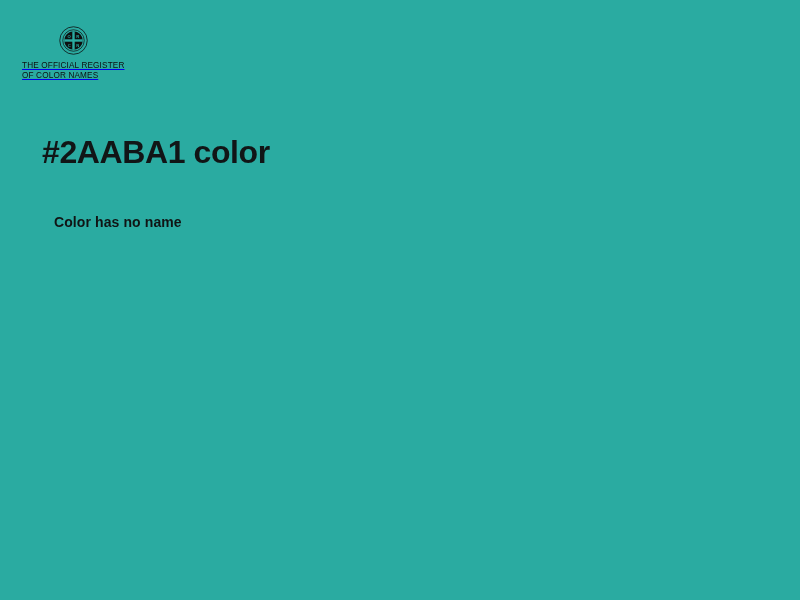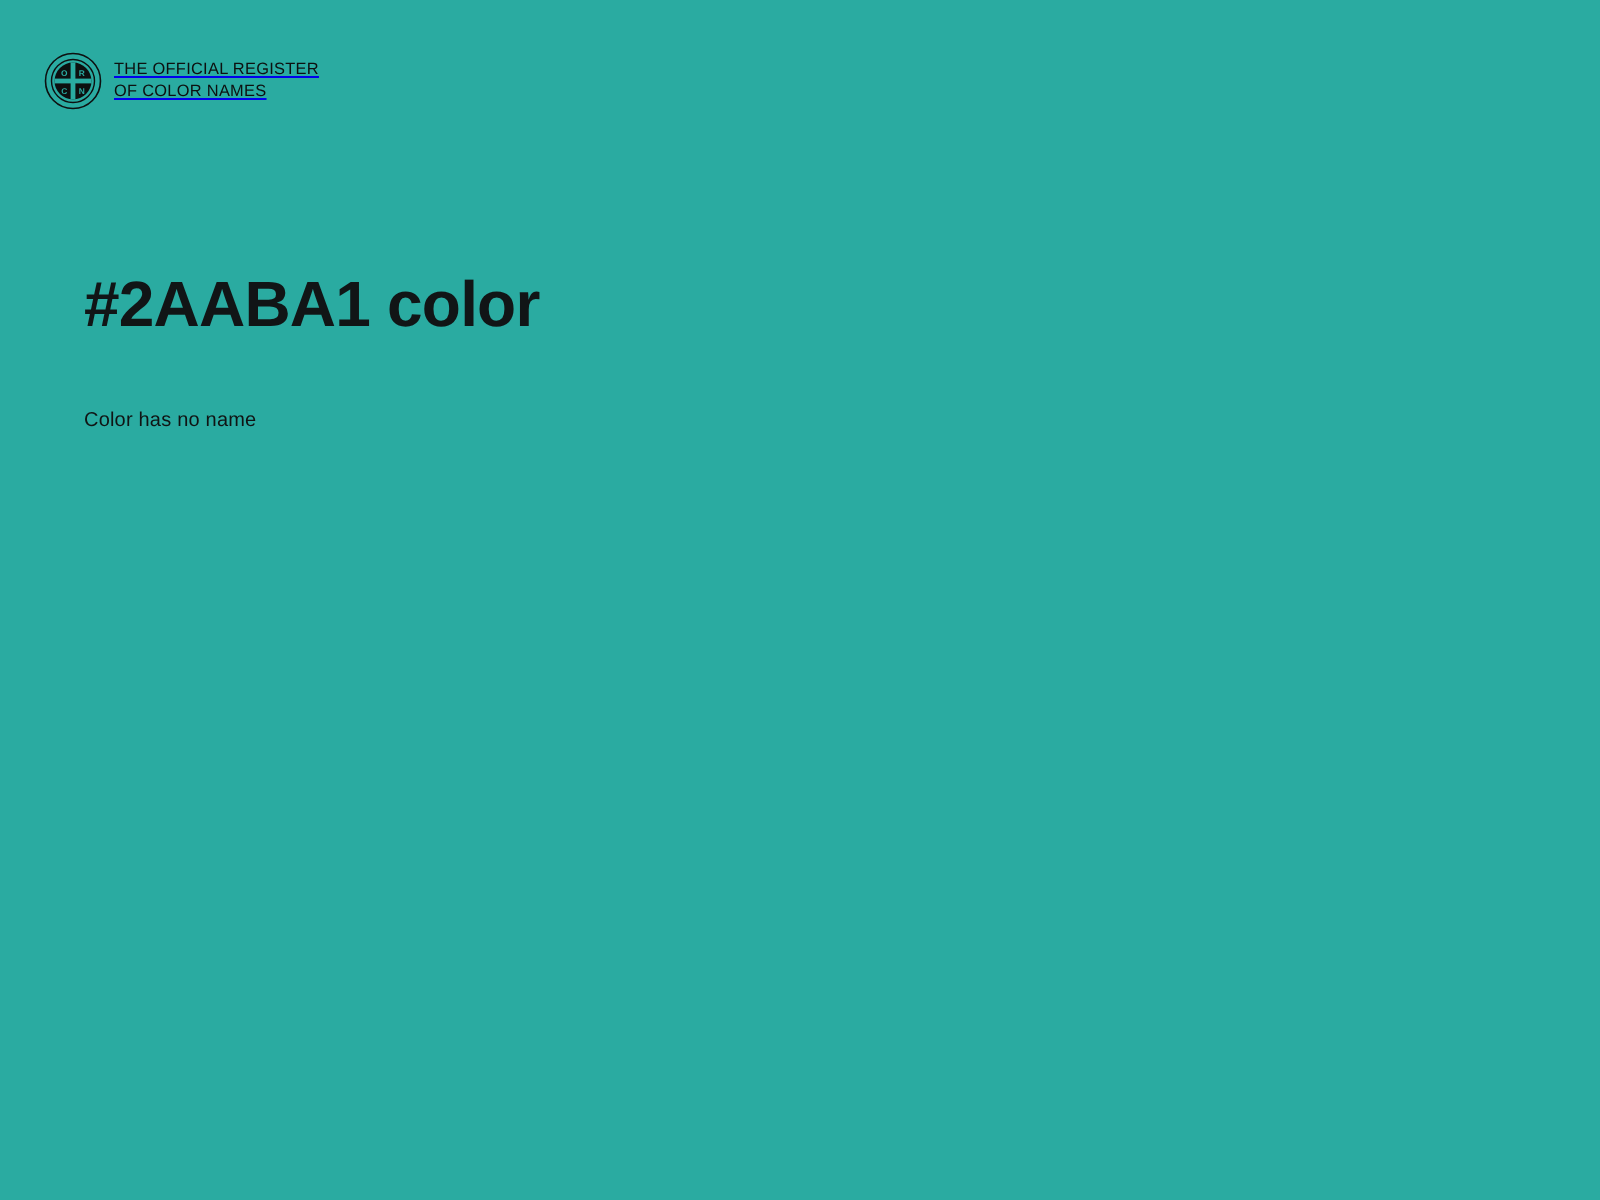--- a/index.html
+++ b/index.html
@@ -22,20 +22,21 @@
   }
 
   
   .brand {
     position: absolute;
     left: 22px;
     top: 26px;
     display: flex;
     align-items: center;
     gap: 6px;
+    flex-direction: column;
   }
   .brand-emblem {
     width: 29px;
     height: 29px;
     flex: 0 0 29px;
     display: block;
   }
   .brand-text {
     display: block;
     color: #0d1010;
@@ -59,27 +60,27 @@
     margin: 0;
     color: #111516;
     font-family: "Liberation Sans", sans-serif;
     font-size: 32px;
     line-height: 48px;
     font-weight: 700;
     letter-spacing: -0.4px;
     white-space: nowrap;
   }
   .page-subtitle {
-    margin: 0;
+    margin: 12px;
     padding-top: 28px;
     color: #101414;
     font-family: "Liberation Sans", sans-serif;
-    font-size: 10px;
+    font-size: 14px;
     line-height: 13px;
-    font-weight: 400;
+    font-weight: 700;
     letter-spacing: 0.1px;
     white-space: nowrap;
   }
 </style>
 </head>
 <body>
 
 <div id="page">
 
   <a class="brand" href="#">

